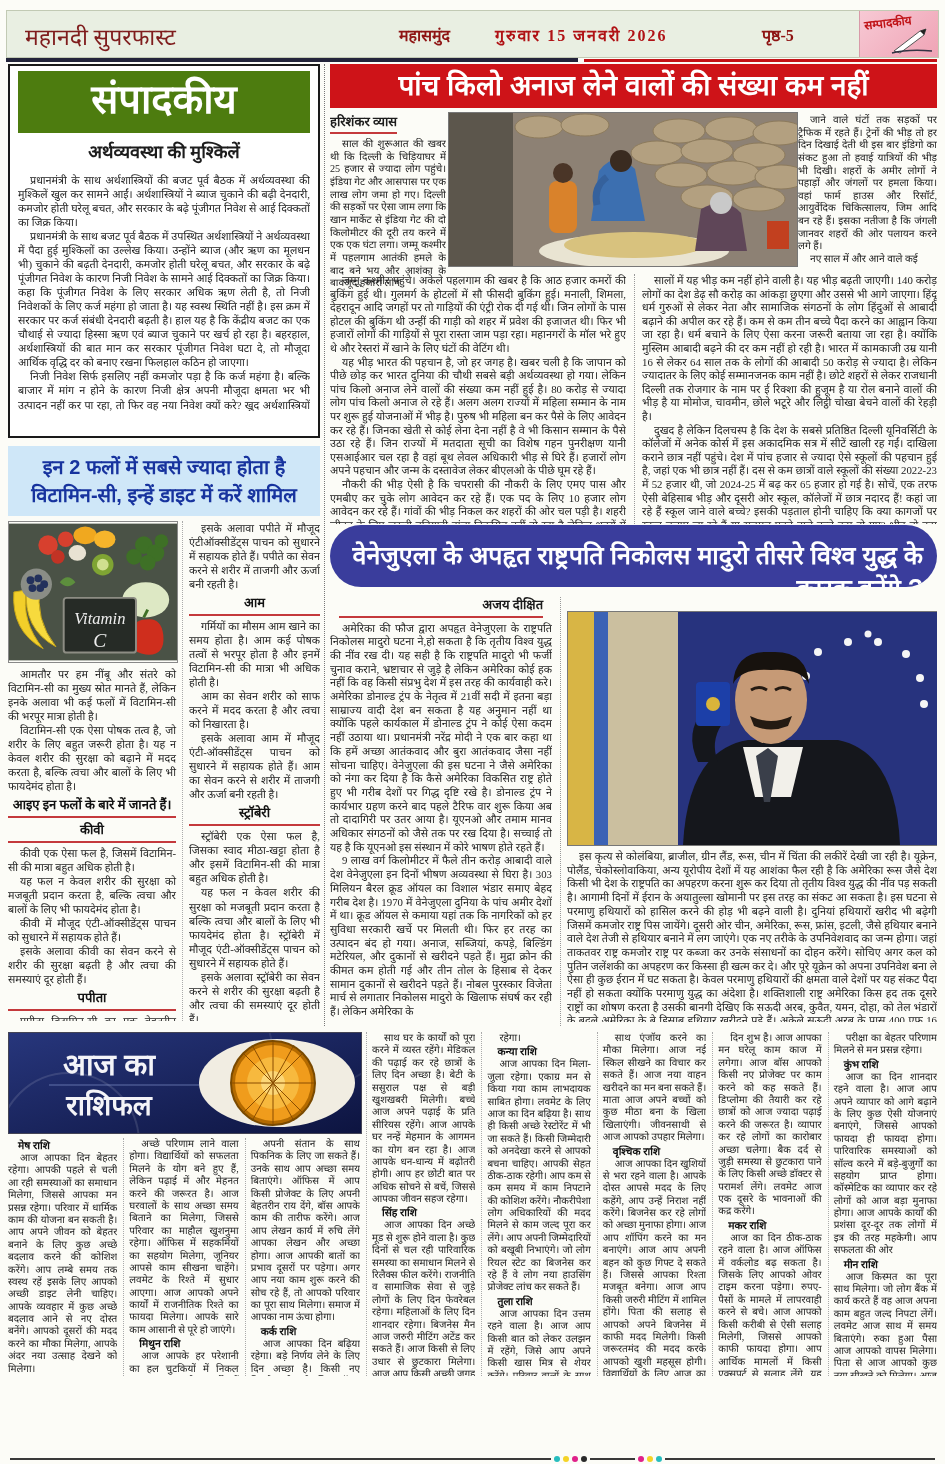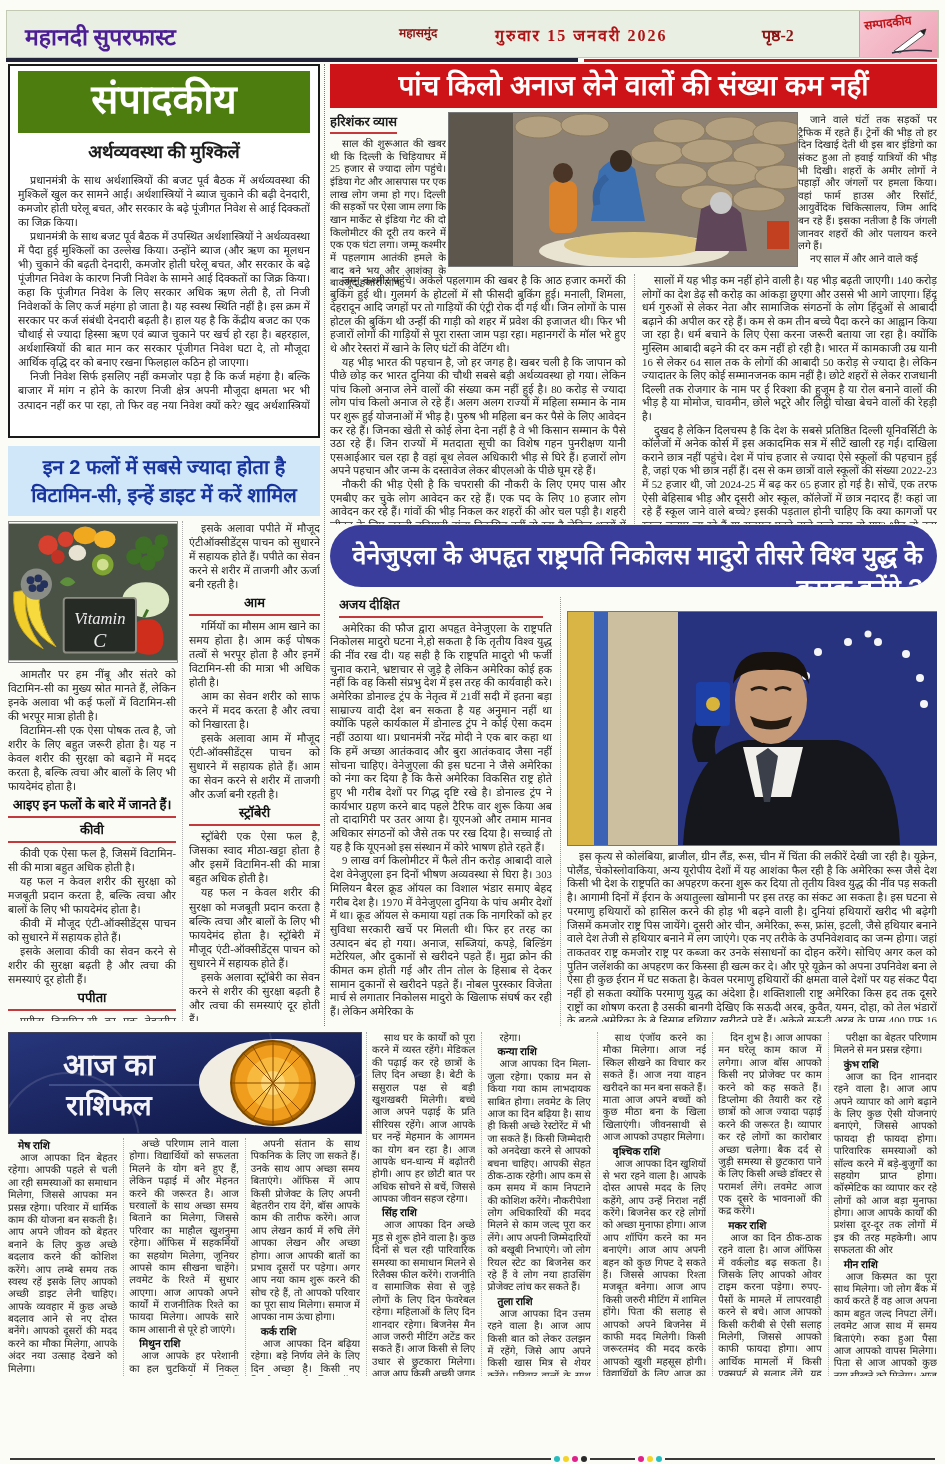--- a/index.html
+++ b/index.html
@@ -4,22 +4,22 @@
 <style>
   html,body{margin:0;padding:0;}
   body{
     width:945px;height:1464px;position:relative;background:#fcfcf7;
     font-family:"Liberation Serif","DejaVu Serif","DejaVu Sans",serif;
     color:#1c1c1c;overflow:hidden;
   }
   
   .masthead{position:absolute;top:10px;left:6px;width:931px;height:46px;
     background:#e9efe2;border:1px solid #c2cab4;}
-  .paper-name{position:absolute;left:18px;top:9px;color:#4c1d95;font-weight:bold;font-size:23px;}
-  .mh-city{position:absolute;left:392px;top:13px;color:#8e1413;font-weight:bold;font-size:12px;}
+  .paper-name{position:absolute;left:18px;top:9px;color:#7f1d1d;font-weight:normal;font-size:23px;}
+  .mh-city{position:absolute;left:392px;top:13px;color:#8e1413;font-weight:bold;font-size:16px;}
   .mh-date{position:absolute;left:488px;top:13px;color:#b01215;font-weight:bold;font-size:16px;letter-spacing:2px;}
   .mh-page{position:absolute;left:755px;top:13px;color:#8e1413;font-weight:bold;font-size:16px;}
   .mh-logo{position:absolute;right:0;top:0;bottom:0;width:78px;
     background:linear-gradient(135deg,#f7c9d4,#efa3b5);border-left:1px solid #d89aa8;}
   .mh-logo-text{position:absolute;left:4px;top:3px;color:#c01418;font-size:12px;font-weight:bold;transform:rotate(-7deg);}
   .mh-pen{position:absolute;right:2px;bottom:2px;}
   .top-rule{position:absolute;top:58px;left:6px;width:572px;height:4px;background:#23243a;}
   .top-rule2{position:absolute;top:59px;left:584px;width:353px;height:3px;background:#c41116;}
   
   .blocks p.para{margin:0;text-indent:12px;text-align:justify;}
@@ -55,21 +55,21 @@
   .grain-wide{position:absolute;top:210px;left:0;right:0;height:250px;display:grid;
     grid-template-columns:296px 1fr;gap:8px;overflow:hidden;font-size:10.8px;line-height:1.26;}
   .gw-left{overflow:hidden;}
   .gw-right{overflow:hidden;border-left:1px dotted #999;padding-left:7px;}
   .blue-banner{position:absolute;top:461px;left:0;right:0;height:62px;background:#3a3d9c;color:#fff;
     font-weight:bold;font-size:25px;text-align:right;padding:14px 14px;line-height:1.3;box-sizing:border-box;
     font-family:"Liberation Sans","DejaVu Sans",sans-serif;overflow:hidden;border-radius:31px;}
   .venez-grid{position:absolute;top:533px;left:0;right:0;height:429px;display:grid;
     grid-template-columns:222px 1fr;gap:8px;overflow:hidden;}
   .v-left{overflow:hidden;font-size:10.8px;line-height:1.27;}
-  .v-byline{display:block;text-align:left;width:92%;margin:0 auto 4px;}
+  .v-byline{display:block;text-align:right;width:92%;margin:0 auto 4px;}
   .v-left .blocks{height:398px;overflow:hidden;}
   .v-right{overflow:hidden;border-left:1px dotted #999;padding-left:6px;}
   .maduro-photo{width:370px;height:233px;border:1px solid #777;display:block;margin-top:14px;}
   .v-below{margin-top:4px;height:172px;overflow:hidden;font-size:10.8px;line-height:1.27;}
   
   .horoscope{position:absolute;left:0;top:1028px;width:945px;height:430px;overflow:hidden;}
   .horo-band{height:78px;background:#fcf5d9;display:flex;align-items:center;justify-content:center;}
   .horo-title{font-size:52px;font-weight:bold;color:#e8251d;font-family:"Liberation Sans","DejaVu Sans",sans-serif;}
   .horo-row{display:flex;gap:6px;padding:4px 8px 0;height:344px;overflow:hidden;}
   .horo-leftblock{flex:0 0 352px;width:352px;}
@@ -87,21 +87,21 @@
 </style>
 </head>
 <body>
 
 <div class="page">
 
   <header class="masthead">
     <div class="paper-name">महानदी सुपरफास्ट</div>
     <div class="mh-city">महासमुंद</div>
     <div class="mh-date">गुरुवार 15 जनवरी 2026</div>
-    <div class="mh-page">पृष्ठ-2</div>
+    <div class="mh-page">पृष्ठ-5</div>
     <div class="mh-logo">
       <span class="mh-logo-text">सम्पादकीय</span>
       <svg class="mh-pen" width="46" height="28" viewBox="0 0 46 28">
         <path d="M4 24 L30 4 L36 2 L34 8 L10 26 Z" fill="#fff" stroke="#555" stroke-width="1"></path>
         <path d="M30 4 L36 2 L34 8 Z" fill="#222"></path>
         <path d="M2 26 Q18 22 42 24" stroke="#334" stroke-width="1.5" fill="none"></path>
       </svg>
     </div>
   </header>
   <div class="top-rule"></div>

